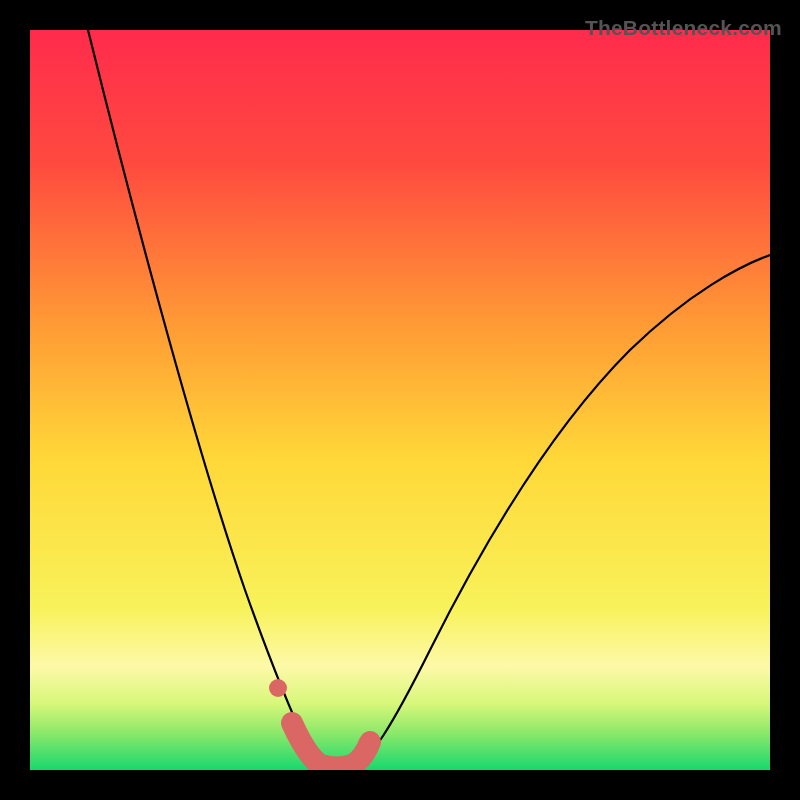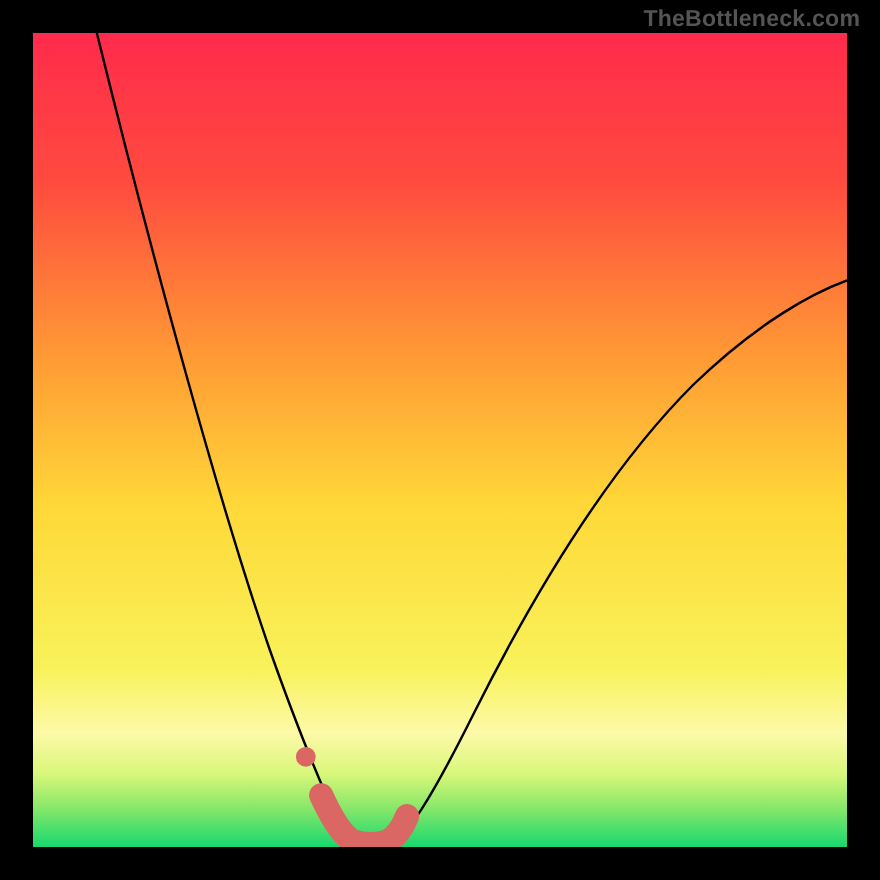--- a/index.html
+++ b/index.html
@@ -20,21 +20,21 @@
   .plot {
     position: absolute;
     left: 30px;
     top: 30px;
     width: 740px;
     height: 740px;
     overflow: hidden;
   }
   .watermark {
     position: absolute;
-    top: 6px;
+    top: 16px;
     right: 18px;
     color: #545454;
     font-size: 21px;
     font-weight: 600;
     letter-spacing: 0.2px;
     font-family: Arial, sans-serif;
   }
   .curve {
     stroke: #000;
     stroke-width: 2.2;

